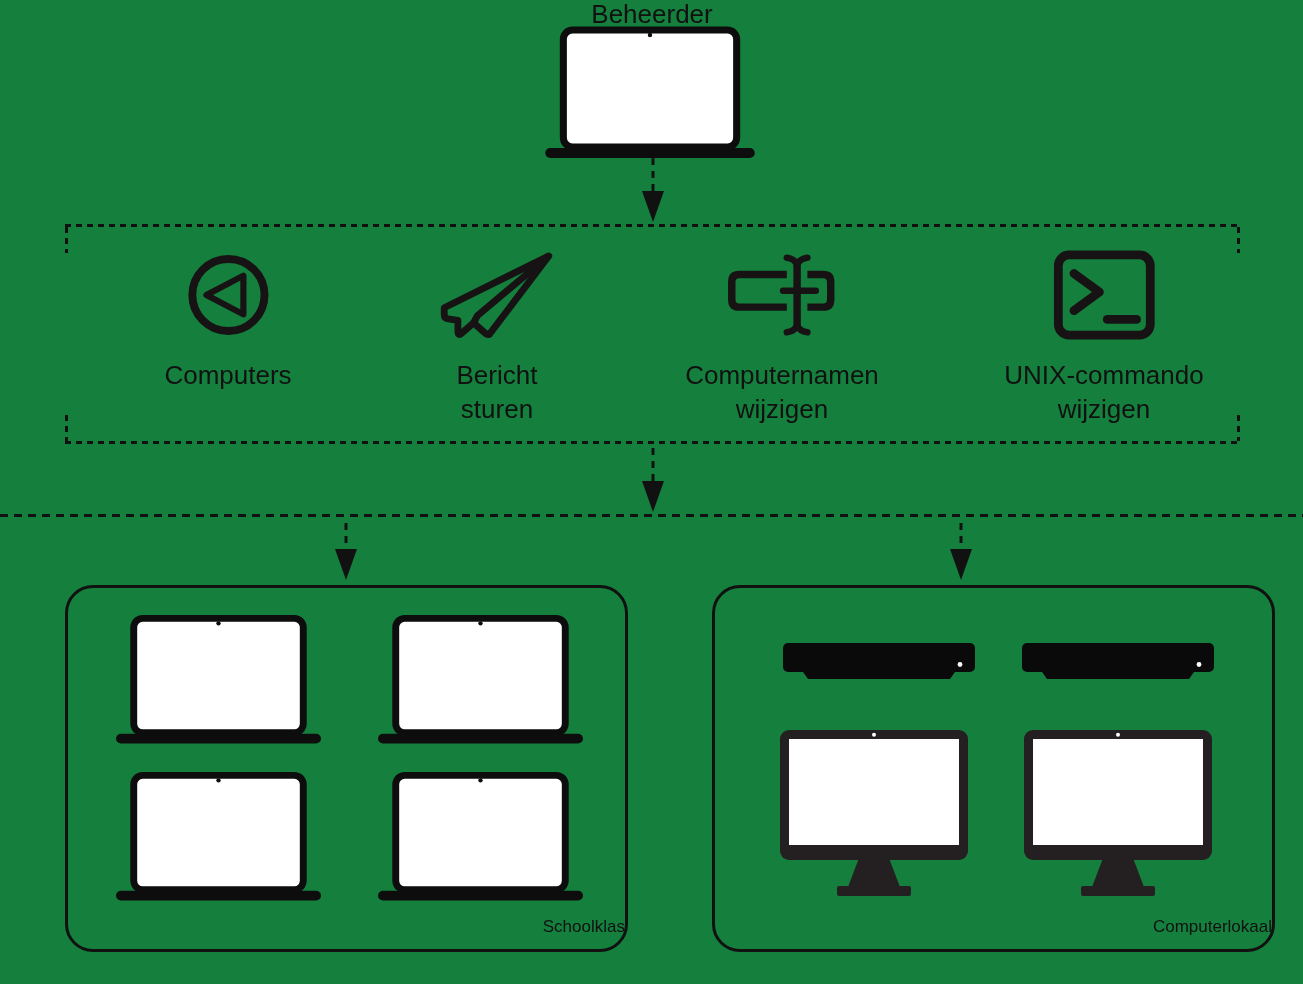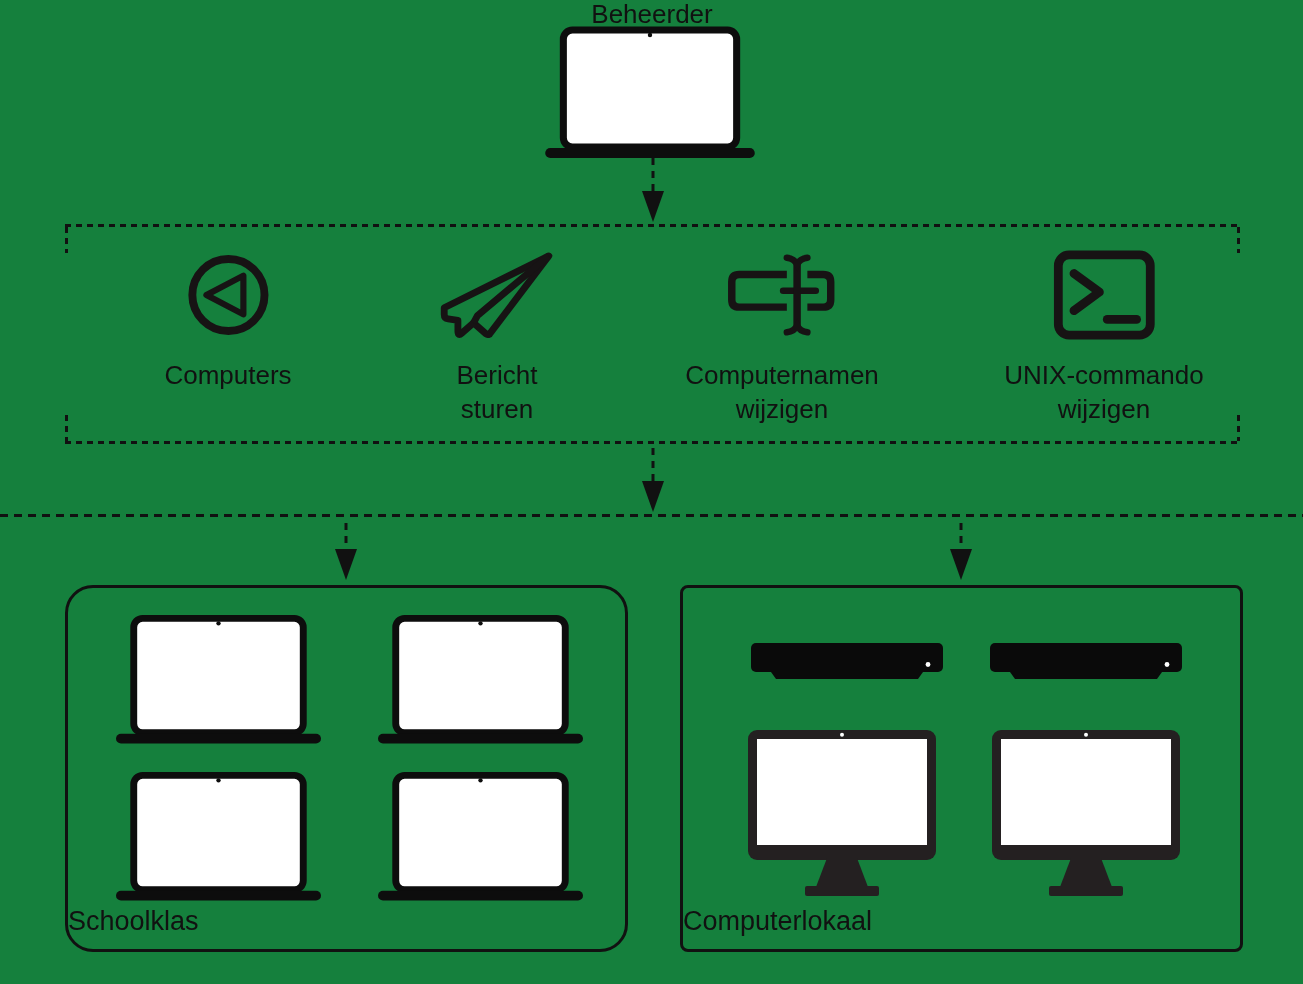--- a/index.html
+++ b/index.html
@@ -23,21 +23,21 @@
     border-left:11px solid transparent;border-right:11px solid transparent;border-top:31px solid #111;}
 
   
   .cmdbox{position:absolute;left:65px;top:224px;width:1175px;height:220px;}
   .cmd{position:absolute;top:24px;display:flex;flex-direction:column;align-items:center;transform:translateX(-50%);}
   .cmd .icon-slot{height:94px;display:flex;align-items:center;justify-content:center;}
   .cmd .cmd-label{margin-top:16px;}
 
   
   .groupbox{position:absolute;top:585px;width:563px;height:367px;border:3px solid #111;border-radius:28px;box-sizing:border-box;}
-  .groupbox .group-label{position:absolute;left:0;right:0;bottom:12px;font-size:27px;text-align:left;}
+  .groupbox .group-label{position:absolute;left:0;right:0;bottom:12px;font-size:17px;text-align:right;}
   .dev{position:absolute;}
 </style>
 </head>
 <body>
 
 <div class="canvas">
 
   <div class="label" style="position:absolute;left:652px;top:-3px;transform:translateX(-50%);">Beheerder</div>
 
   <svg viewBox="0 0 208 132" width="210" height="133" style="position:absolute;left:545px;top:26px;">
@@ -150,21 +150,21 @@
       <rect x="0" y="121" width="208" height="10" rx="5" fill="#0d0d0d"></rect>
     </svg>
     <svg class="dev" viewBox="0 0 208 132" width="205" height="131" style="left:310px;top:183px;">
       <rect x="18" y="4" width="172" height="116" rx="9" fill="#fff" stroke="#0d0d0d" stroke-width="7"></rect>
       <circle cx="104" cy="9" r="2.2" fill="#0d0d0d"></circle>
       <rect x="0" y="121" width="208" height="10" rx="5" fill="#0d0d0d"></rect>
     </svg>
     <div class="group-label">Schoolklas</div>
   </div>
 
-  <div class="groupbox" style="left:680px;border-radius:8px;">
+  <div class="groupbox" style="left:712px;">
     <svg class="dev" viewBox="0 0 192 38" width="192" height="38" style="left:68px;top:55px;">
       <rect x="0" y="0" width="192" height="29" rx="5" fill="#0a0a0a"></rect>
       <path d="M20 29 L25 36 H167 L172 29 Z" fill="#0a0a0a"></path>
       <circle cx="177" cy="21.5" r="2.4" fill="#fff"></circle>
     </svg>
     <svg class="dev" viewBox="0 0 192 38" width="192" height="38" style="left:307px;top:55px;">
       <rect x="0" y="0" width="192" height="29" rx="5" fill="#0a0a0a"></rect>
       <path d="M20 29 L25 36 H167 L172 29 Z" fill="#0a0a0a"></path>
       <circle cx="177" cy="21.5" r="2.4" fill="#fff"></circle>
     </svg>

